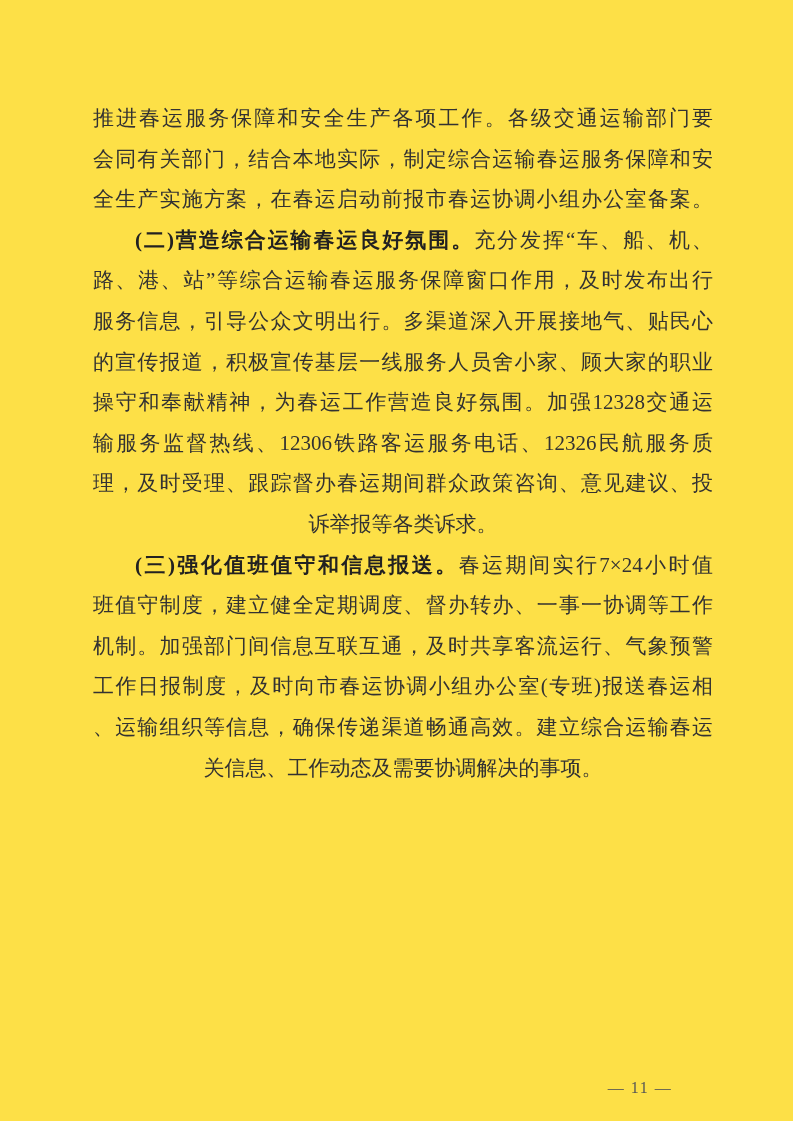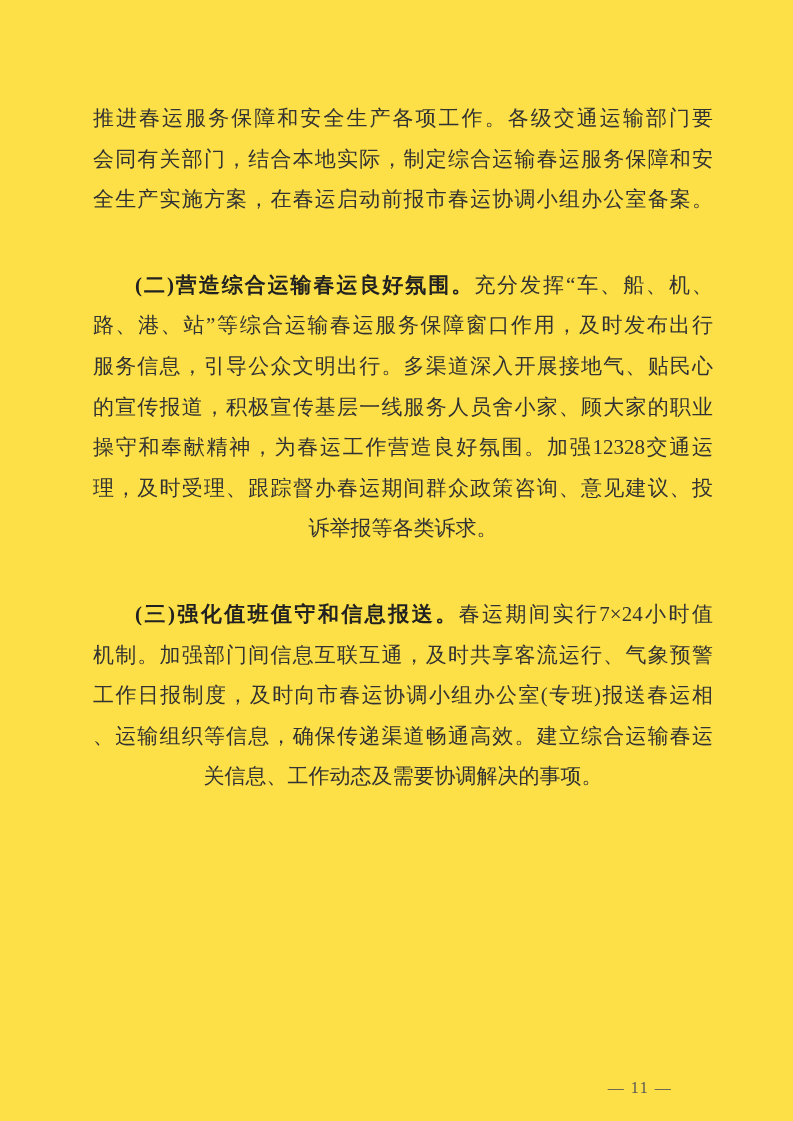--- a/index.html
+++ b/index.html
@@ -31,21 +31,20 @@
     line-height: 40.6px;
     white-space: nowrap;
     text-align: center;
   }
   .line.fill {
     text-align: justify;
     text-align-last: justify;
   }
   .line.indent {
     text-indent: 42px;
-    margin-top: 45px;
   }
   .seg.bold {
     font-weight: 700;
     color: #222121;
   }
   .page-number {
     position: absolute;
     left: 592px;
     top: 1035px;
     width: 96px;
@@ -62,22 +61,24 @@
 <div class="page">
   <div class="content">
       <div class="line fill"><span class="seg">推进春运服务保障和安全生产各项工作。各级交通运输部门要</span></div>
       <div class="line fill"><span class="seg">会同有关部门，结合本地实际，制定综合运输春运服务保障和安</span></div>
       <div class="line fill"><span class="seg">全生产实施方案，在春运启动前报市春运协调小组办公室备案。</span></div>
       <div class="line indent fill"><span class="seg bold">(二)营造综合运输春运良好氛围。</span><span class="seg">充分发挥“车、船、机、</span></div>
       <div class="line fill"><span class="seg">路、港、站”等综合运输春运服务保障窗口作用，及时发布出行</span></div>
       <div class="line fill"><span class="seg">服务信息，引导公众文明出行。多渠道深入开展接地气、贴民心</span></div>
       <div class="line fill"><span class="seg">的宣传报道，积极宣传基层一线服务人员舍小家、顾大家的职业</span></div>
       <div class="line fill"><span class="seg">操守和奉献精神，为春运工作营造良好氛围。加强12328交通运</span></div>
+      <div class="line fill"><span class="seg">输服务监督热线、12306铁路客运服务电话、12326民航服务质</span></div>
       <div class="line fill"><span class="seg">理，及时受理、跟踪督办春运期间群众政策咨询、意见建议、投</span></div>
       <div class="line"><span class="seg">诉举报等各类诉求。</span></div>
       <div class="line indent fill"><span class="seg bold">(三)强化值班值守和信息报送。</span><span class="seg">春运期间实行7×24小时值</span></div>
+      <div class="line fill"><span class="seg">班值守制度，建立健全定期调度、督办转办、一事一协调等工作</span></div>
       <div class="line fill"><span class="seg">机制。加强部门间信息互联互通，及时共享客流运行、气象预警</span></div>
       <div class="line fill"><span class="seg">工作日报制度，及时向市春运协调小组办公室(专班)报送春运相</span></div>
       <div class="line fill"><span class="seg">、运输组织等信息，确保传递渠道畅通高效。建立综合运输春运</span></div>
       <div class="line"><span class="seg">关信息、工作动态及需要协调解决的事项。</span></div>
     </div>
   <div class="page-number">— 11 —</div>
 </div>
 
 </body></html>

